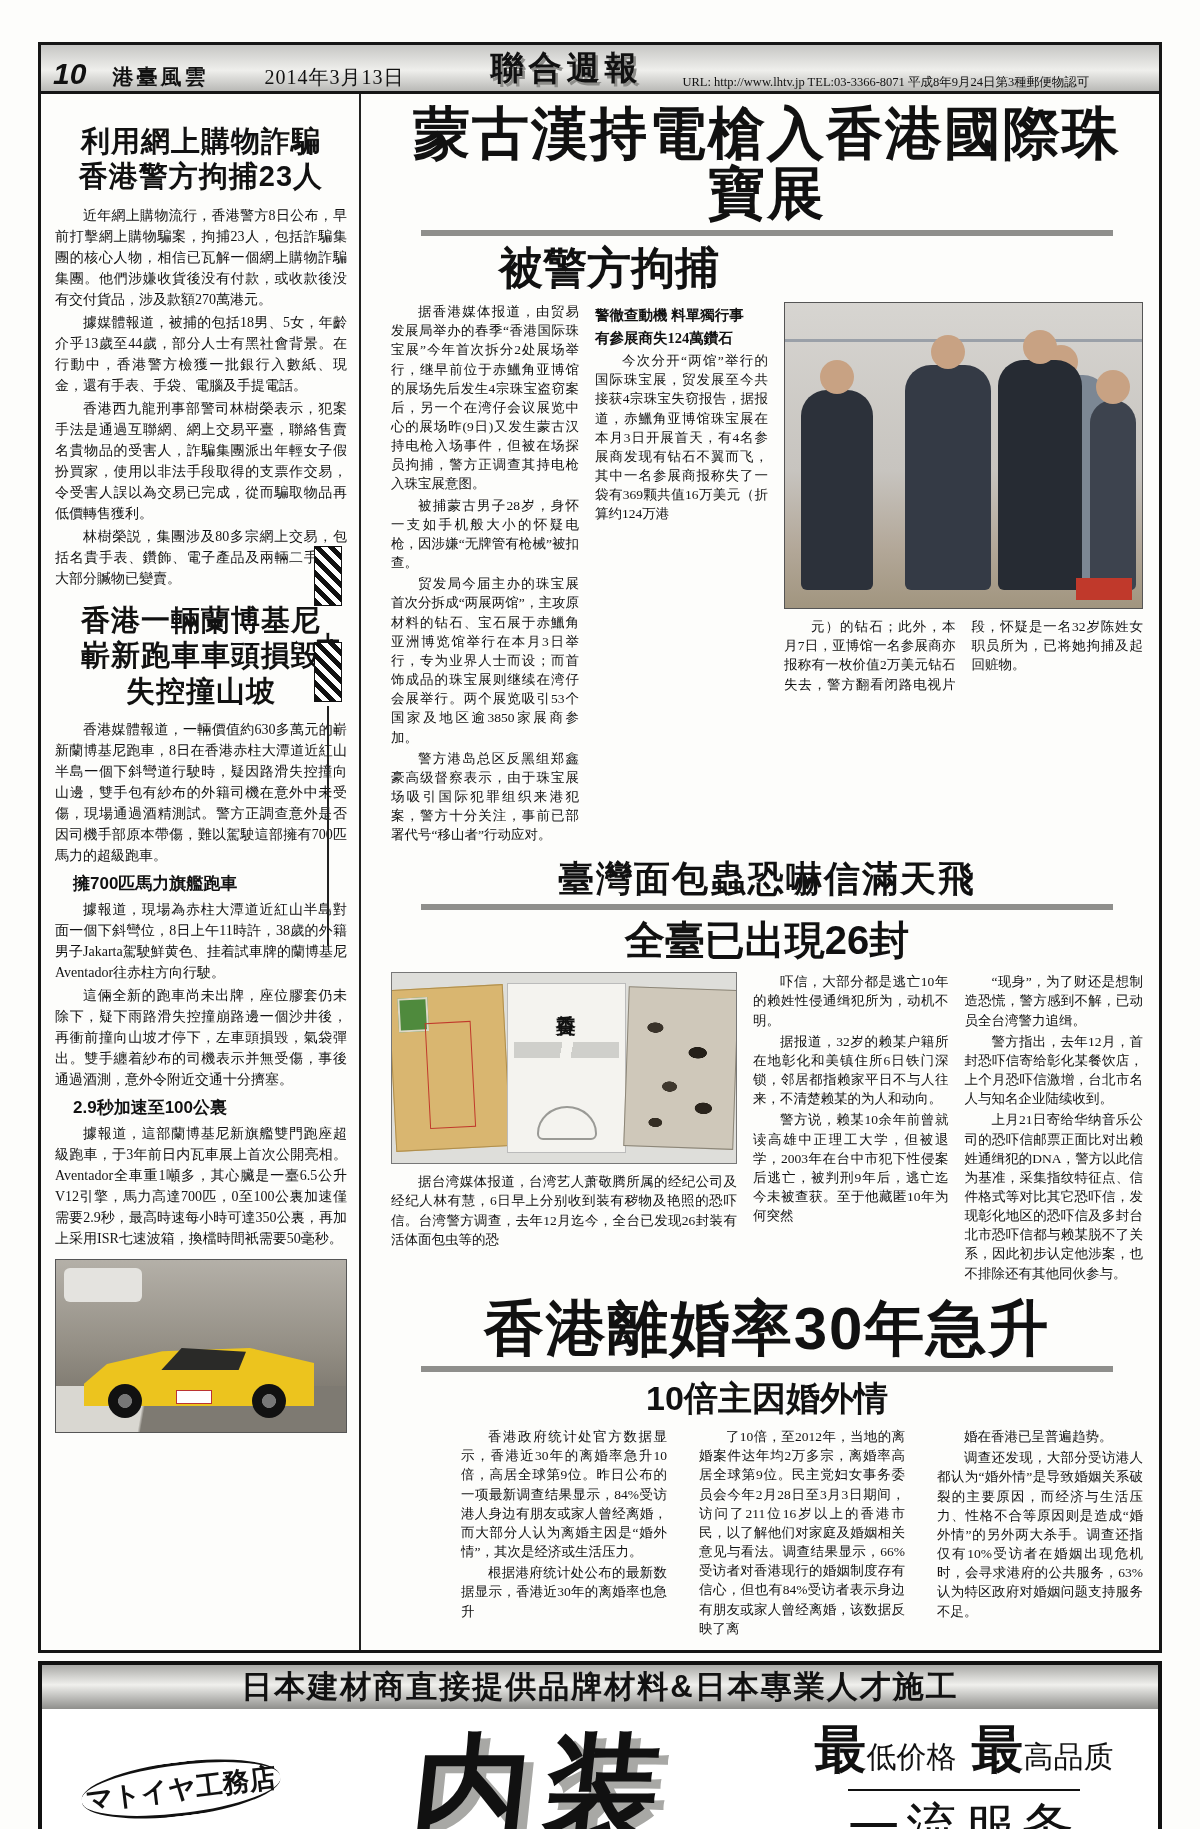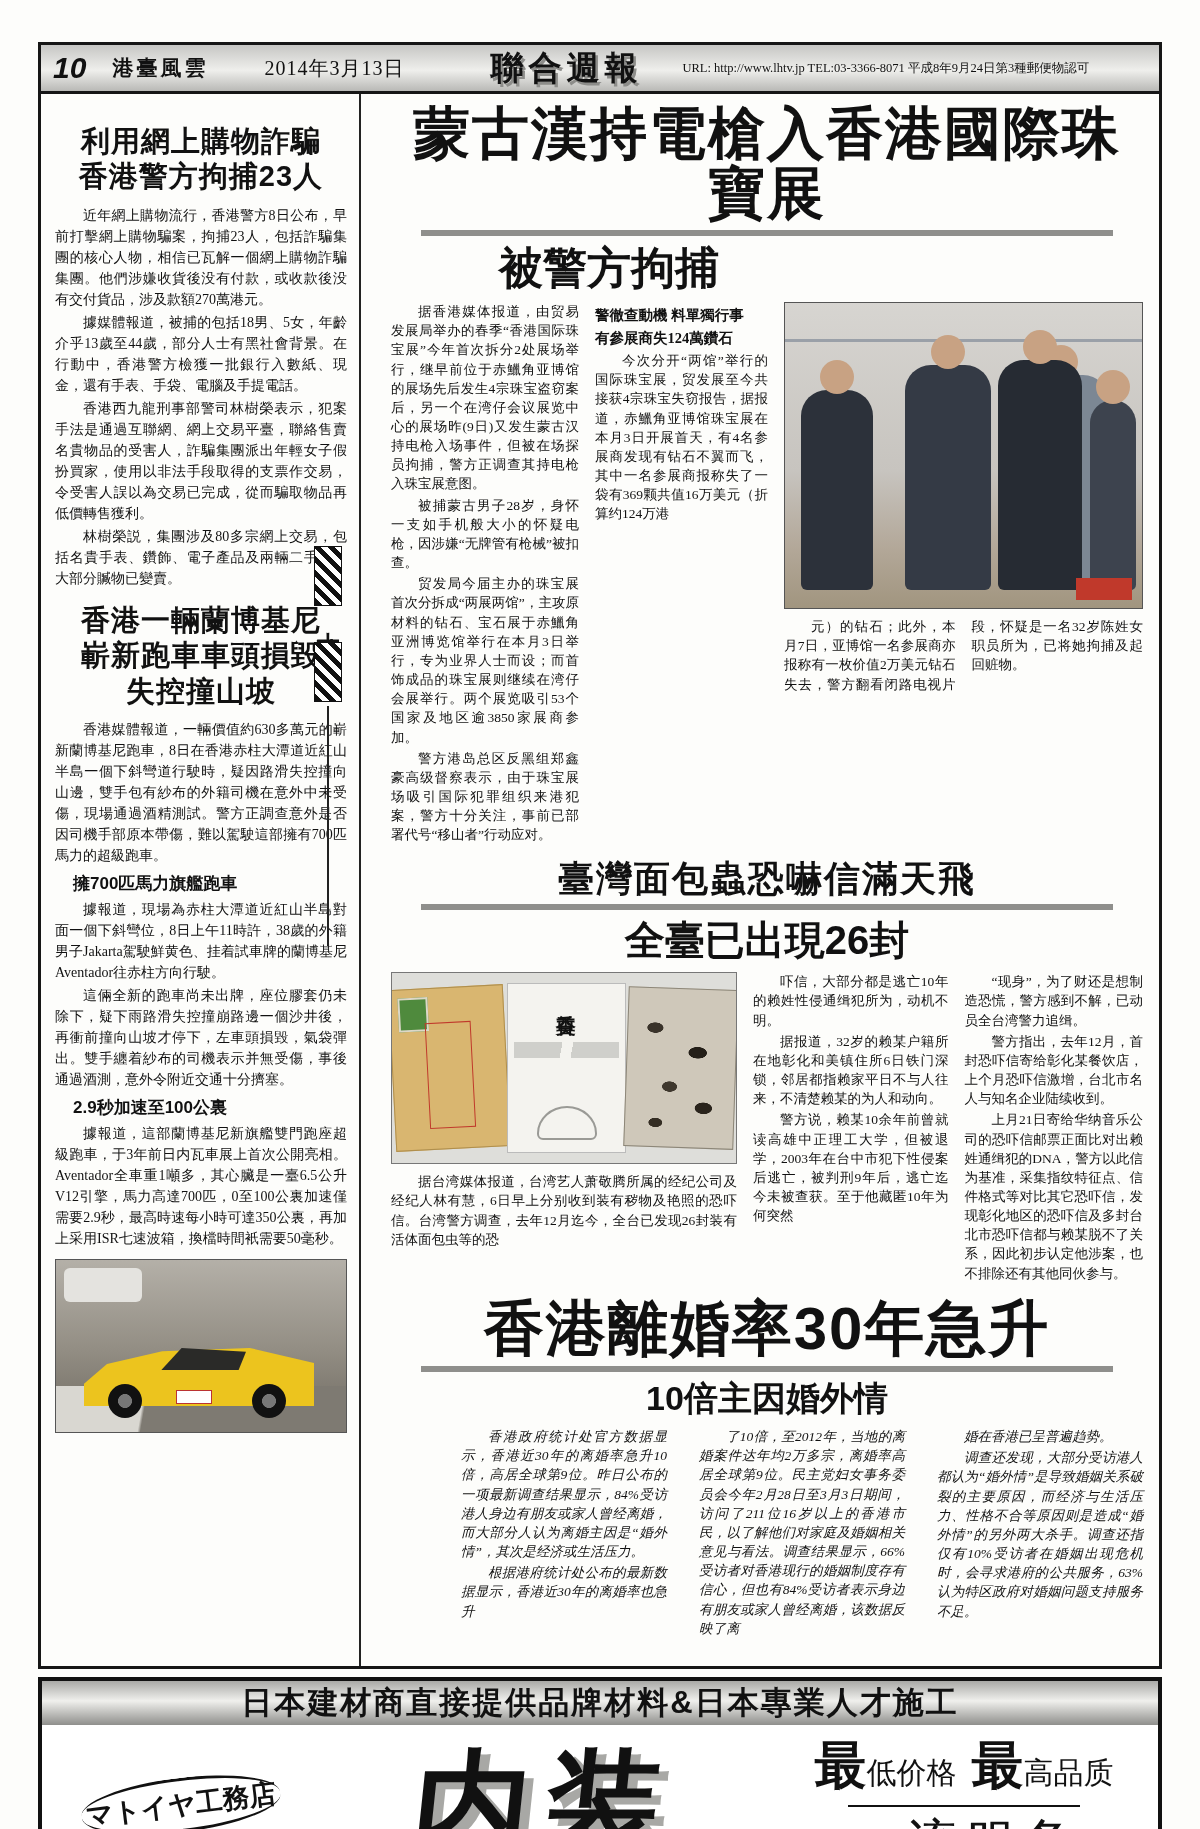--- a/index.html
+++ b/index.html
@@ -1,31 +1,31 @@
 <!DOCTYPE html>
 <html><head>
 <meta charset="utf-8">
 <style>
   html,body{margin:0;padding:0;background:#9b9b98;}
   .page{width:1200px;height:1829px;overflow:hidden;background:#fdfdfb;margin:0 auto;position:relative;
         font-family:"Liberation Serif",serif;color:#111;}
   .paper{margin:42px 38px 0 38px;border:3px solid #161616;background:#fdfdfb;}
   
   .hdr{height:46px;background:linear-gradient(180deg,#c6c6c4,#efefec 55%,#b9b9b6);
-       border-bottom:3px solid #161616;display:flex;align-items:center;padding:0 12px;gap:26px;}
+       border-bottom:3px solid #161616;display:flex;align-items:flex-end;padding:0 12px;gap:26px;}
   .hdr .pn{font-family:"Liberation Sans",sans-serif;font-weight:900;font-size:30px;font-style:italic;}
   .hdr .sec{font-weight:700;font-size:21px;letter-spacing:3px;}
   .hdr .dt{font-size:20px;letter-spacing:1px;margin-left:30px;}
   .hdr .mast{font-family:"Liberation Sans",sans-serif;font-weight:900;font-size:33px;letter-spacing:5px;
        margin-left:60px;text-shadow:2.5px 2.5px 0 #8d8d8a;}
   .hdr .inf{font-size:12.5px;margin-left:14px;white-space:nowrap;}
   
   .cols{display:flex;position:relative;}
   .lcol{width:292px;padding:24px 12px 8px 14px;border-right:2px solid #222;}
-  .mcol{flex:1;padding:8px 16px 26px 30px;min-width:0;}
+  .mcol{flex:1;padding:8px 16px 10px 30px;min-width:0;}
   
   .a-title{font-family:"Liberation Sans",sans-serif;font-weight:900;text-align:center;
            font-size:29px;line-height:1.22;margin:6px 0 10px 0;letter-spacing:1px;}
   .lp{font-size:14px;line-height:1.5;text-indent:2em;margin:0 0 2px 0;text-align:justify;}
   .lsub{font-family:"Liberation Sans",sans-serif;font-weight:900;font-size:17px;margin:6px 0 4px 18px;}
   
   .bighead{font-family:"Liberation Sans",sans-serif;font-weight:900;text-align:center;letter-spacing:2px;
            line-height:1.05;margin:2px 0 6px 0;}
   .rule{height:6px;background:#8f8f8c;margin:4px auto 8px auto;width:92%;}
   .subhead{font-family:"Liberation Sans",sans-serif;font-weight:700;text-align:center;line-height:1.1;margin:0 0 10px 0;}
@@ -72,21 +72,21 @@
   .env2 .lotus{position:absolute;bottom:12px;left:50%;transform:translateX(-50%);width:56px;height:30px;
              border:2px solid #9a9a96;border-radius:50% 50% 6px 6px/80% 80% 6px 6px;}
   .env3{width:112px;height:158px;transform:rotate(2deg);border:1px solid #8c8678;
         background:radial-gradient(14px 9px at 25% 25%,#3a332a 55%,transparent 60%),
                    radial-gradient(16px 10px at 65% 40%,#241f18 55%,transparent 60%),
                    radial-gradient(13px 9px at 40% 62%,#3f382e 55%,transparent 60%),
                    radial-gradient(15px 10px at 72% 75%,#2a241c 55%,transparent 60%),
                    radial-gradient(12px 8px at 28% 85%,#352e24 55%,transparent 60%),
                    #cfc8ba;}
   
-  .dbody{display:flex;gap:32px;padding-left:70px;font-style:italic;}
+  .dbody{display:flex;gap:32px;padding-left:70px;}
   .dc{flex:1;min-width:0;}
   
   .lambo{height:172px;margin-top:10px;border:1px solid #555;position:relative;overflow:hidden;
          background:linear-gradient(180deg,#b4b0a8 0%,#948f85 50%,#6e6960 100%);}
   .lambo .road{position:absolute;left:0;bottom:0;width:100%;height:46px;
          background:linear-gradient(100deg,#d9d7d1 30%,#7e7a72 31%);}
   .lambo .suv{position:absolute;top:8px;left:8px;width:78px;height:34px;background:#e4e3df;border-radius:6px;}
   .lambo .body{position:absolute;left:28px;bottom:26px;width:230px;height:58px;background:#ecc41e;
          clip-path:polygon(0 62%,10% 28%,34% 6%,72% 0,100% 26%,100% 100%,0 100%);}
   .lambo .win{position:absolute;left:98px;bottom:62px;width:92px;height:22px;background:#2a2a28;

